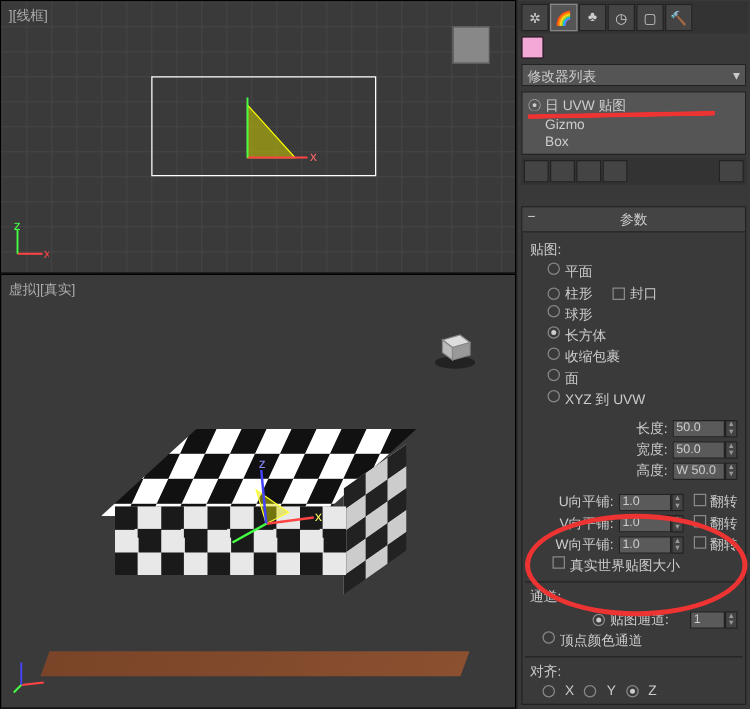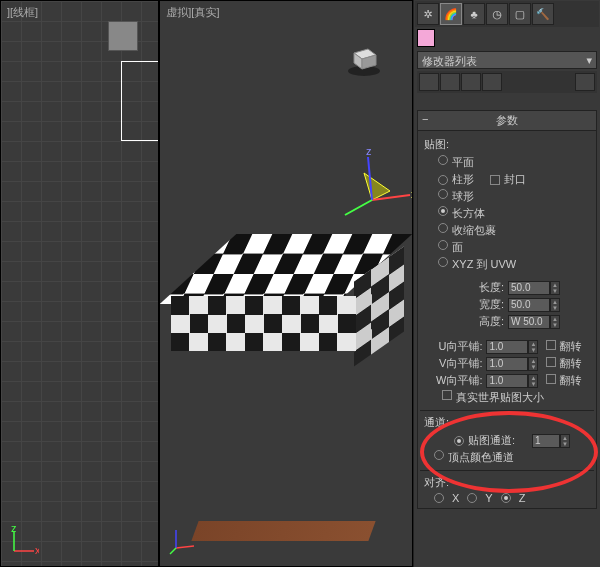--- a/index.html
+++ b/index.html
@@ -1,18 +1,18 @@
 <!DOCTYPE html>
 <html><head>
 <meta charset="utf-8">
 <style>
 *{margin:0;padding:0;box-sizing:border-box;font-family:"Microsoft YaHei",Arial,sans-serif;font-size:11px;color:#ccc}
 body{background:#393939;width:600px;height:567px;overflow:hidden;position:relative}
 .main{display:flex;width:100%;height:100%}
-.viewport-area{flex:1;display:flex;flex-direction:row;background:#2a2a2a}
+.viewport-area{flex:1;display:flex;flex-direction:column;background:#2a2a2a}
 .vp{flex:1;position:relative;border:1px solid #000;background:#3a3a3a;overflow:hidden}
 .vp-label{position:absolute;top:4px;left:6px;color:#aaa;z-index:5}
 .grid-bg{position:absolute;inset:0;background-image:linear-gradient(#454545 1px,transparent 1px),linear-gradient(90deg,#454545 1px,transparent 1px);background-size:20px 20px}
 .vp1-box{position:absolute;left:120px;top:60px;width:180px;height:80px;border:1px solid #fff}
 .vp1-tri{position:absolute;left:195px;top:75px;pointer-events:none}
 .vport-cube{position:absolute;right:20px;top:20px;width:30px;height:30px;background:#888;border:1px solid #555}
 .vp2-scene{position:absolute;inset:0;display:flex;align-items:center;justify-content:center}
 .checker-box{position:relative;width:230px;height:120px;transform:translateY(10px)}
 .box-top{position:absolute;width:220px;height:70px;top:0;left:5px;transform:skewX(-25deg);background:repeating-conic-gradient(#fff 0 90deg,#111 0 180deg);background-size:40px 40px;clip-path:polygon(0 100%,20% 0,100% 0,80% 100%)}
 .box-front{position:absolute;width:185px;height:55px;top:62px;left:0;background:repeating-conic-gradient(#e8e8e8 0 90deg,#1a1a1a 0 180deg);background-size:37px 37px}
@@ -39,21 +39,21 @@
 .mbtn.sp{margin-left:auto}
 .rollout{margin:17px 2px;border:1px solid #222;background:#3a3a3a}
 .rollout-hd{text-align:center;background:#444;padding:2px;border-bottom:1px solid #222;position:relative}
 .rollout-hd::before{content:"−";position:absolute;left:4px}
 .rollout-body{padding:4px 6px}
 .sect-lbl{margin:2px 0}
 .radio-row{display:flex;align-items:flex-start;gap:4px;padding:1px 0 1px 14px}
 .radio{width:10px;height:10px;border-radius:50%;border:1px solid #888;display:inline-block;position:relative}
 .radio.on::after{content:"";position:absolute;inset:2px;background:#ccc;border-radius:50%}
 .chk{width:10px;height:10px;border:1px solid #888;display:inline-block}
-.dim-row{display:flex;align-items:center;gap:4px;padding:1px 0;justify-content:center}
+.dim-row{display:flex;align-items:center;gap:4px;padding:1px 0;justify-content:flex-end}
 .dim-row .lbl{width:50px;text-align:right}
 .spinner{display:flex;align-items:center}
 .spinner input{width:42px;height:14px;background:#5a5a5a;border:1px solid #222;color:#ccc;padding:0 2px;font-size:10px}
 .spinner .arrows{width:10px;height:14px;background:#444;border:1px solid #222;display:flex;flex-direction:column}
 .spinner .arrows div{flex:1;font-size:6px;text-align:center;line-height:6px;color:#999}
 .flip{margin-left:4px}
 .hr{height:1px;background:#222;margin:4px -4px}
 .red-circle{position:absolute;right:2px;top:411px;width:178px;height:82px;border:4px solid #e33;border-radius:50%;pointer-events:none;z-index:50}
 .cap-row{display:flex;gap:16px;align-items:center}
 .axis-row{display:flex;gap:8px;align-items:center;padding-left:10px}
@@ -122,20 +122,32 @@
       <div class="tbtn">▢</div>
       <div class="tbtn">🔨</div>
     </div>
     <div class="name-row">
       <div class="color-sw"></div>
     </div>
     <div class="mod-dd">
       <span>修改器列表</span>
         <span>▾</span>
     </div>
+    <div class="mod-stack">
+      <div class="mod-item">
+          <span>☉ 日 UVW 贴图</span>
+        </div>
+      <div class="red-underline"></div>
+      <div class="mod-item lv1">
+          <span>Gizmo</span>
+        </div>
+      <div class="mod-item lv1">
+          <span>Box</span>
+        </div>
+    </div>
     <div class="mod-tools">
       <div class="mbtn"></div>
       <div class="mbtn"></div>
       <div class="mbtn"></div>
       <div class="mbtn"></div>
       <div class="mbtn sp"></div>
     </div>
 
     <div class="rollout">
       <div class="rollout-hd">参数</div>

